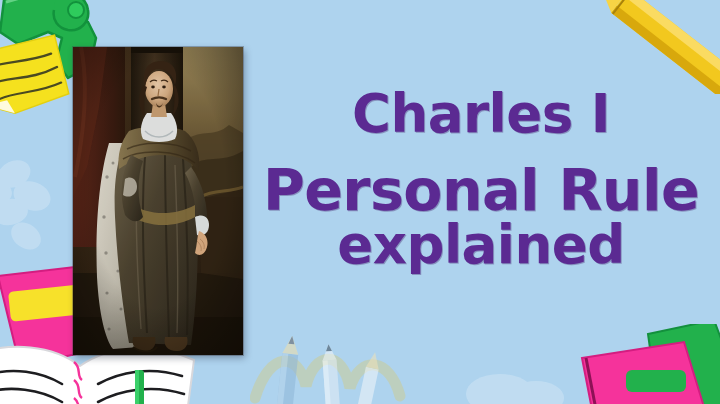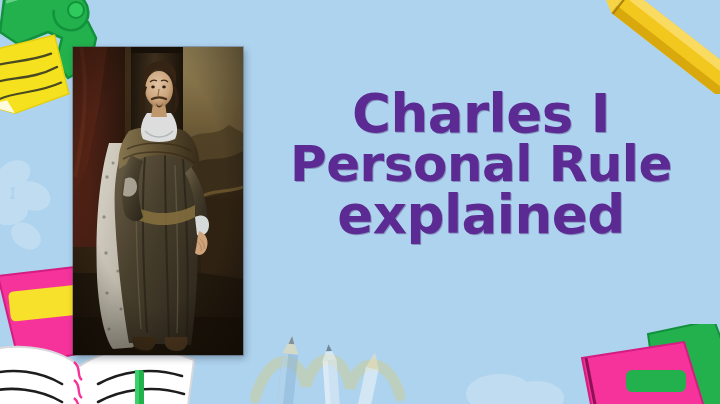--- a/index.html
+++ b/index.html
@@ -57,21 +57,21 @@
     color:#5b2a92;
   }
   .tline{
     display:block;
     font-family:"DejaVu Sans", sans-serif;
     font-weight:bold;
     letter-spacing:-0.5px;
     text-shadow:1px 1px 0 rgba(60,25,100,.35);
   }
   .tline-1{font-size:53px;}
-  .tline-2{font-size:50px;margin-top:0;}
+  .tline-2{font-size:57px;margin-top:23px;}
   .tline-3{font-size:53px;margin-top:0;}
 </style>
 </head>
 <body>
 
 <div id="slide">
 
   <svg class="watermark wm-flower-left" viewBox="0 0 80 120">
     <g fill="#ffffff">
       <ellipse cx="26" cy="24" rx="17" ry="13" transform="rotate(-25 26 24)"></ellipse>

